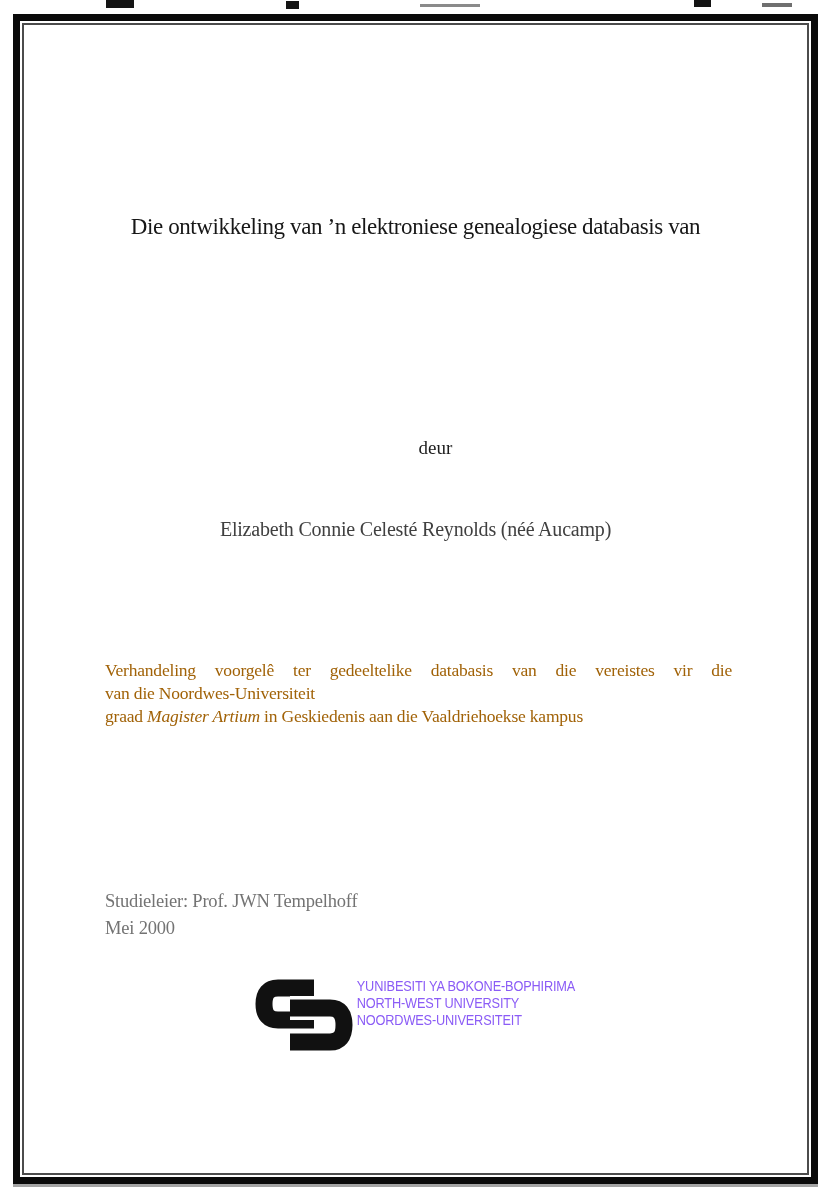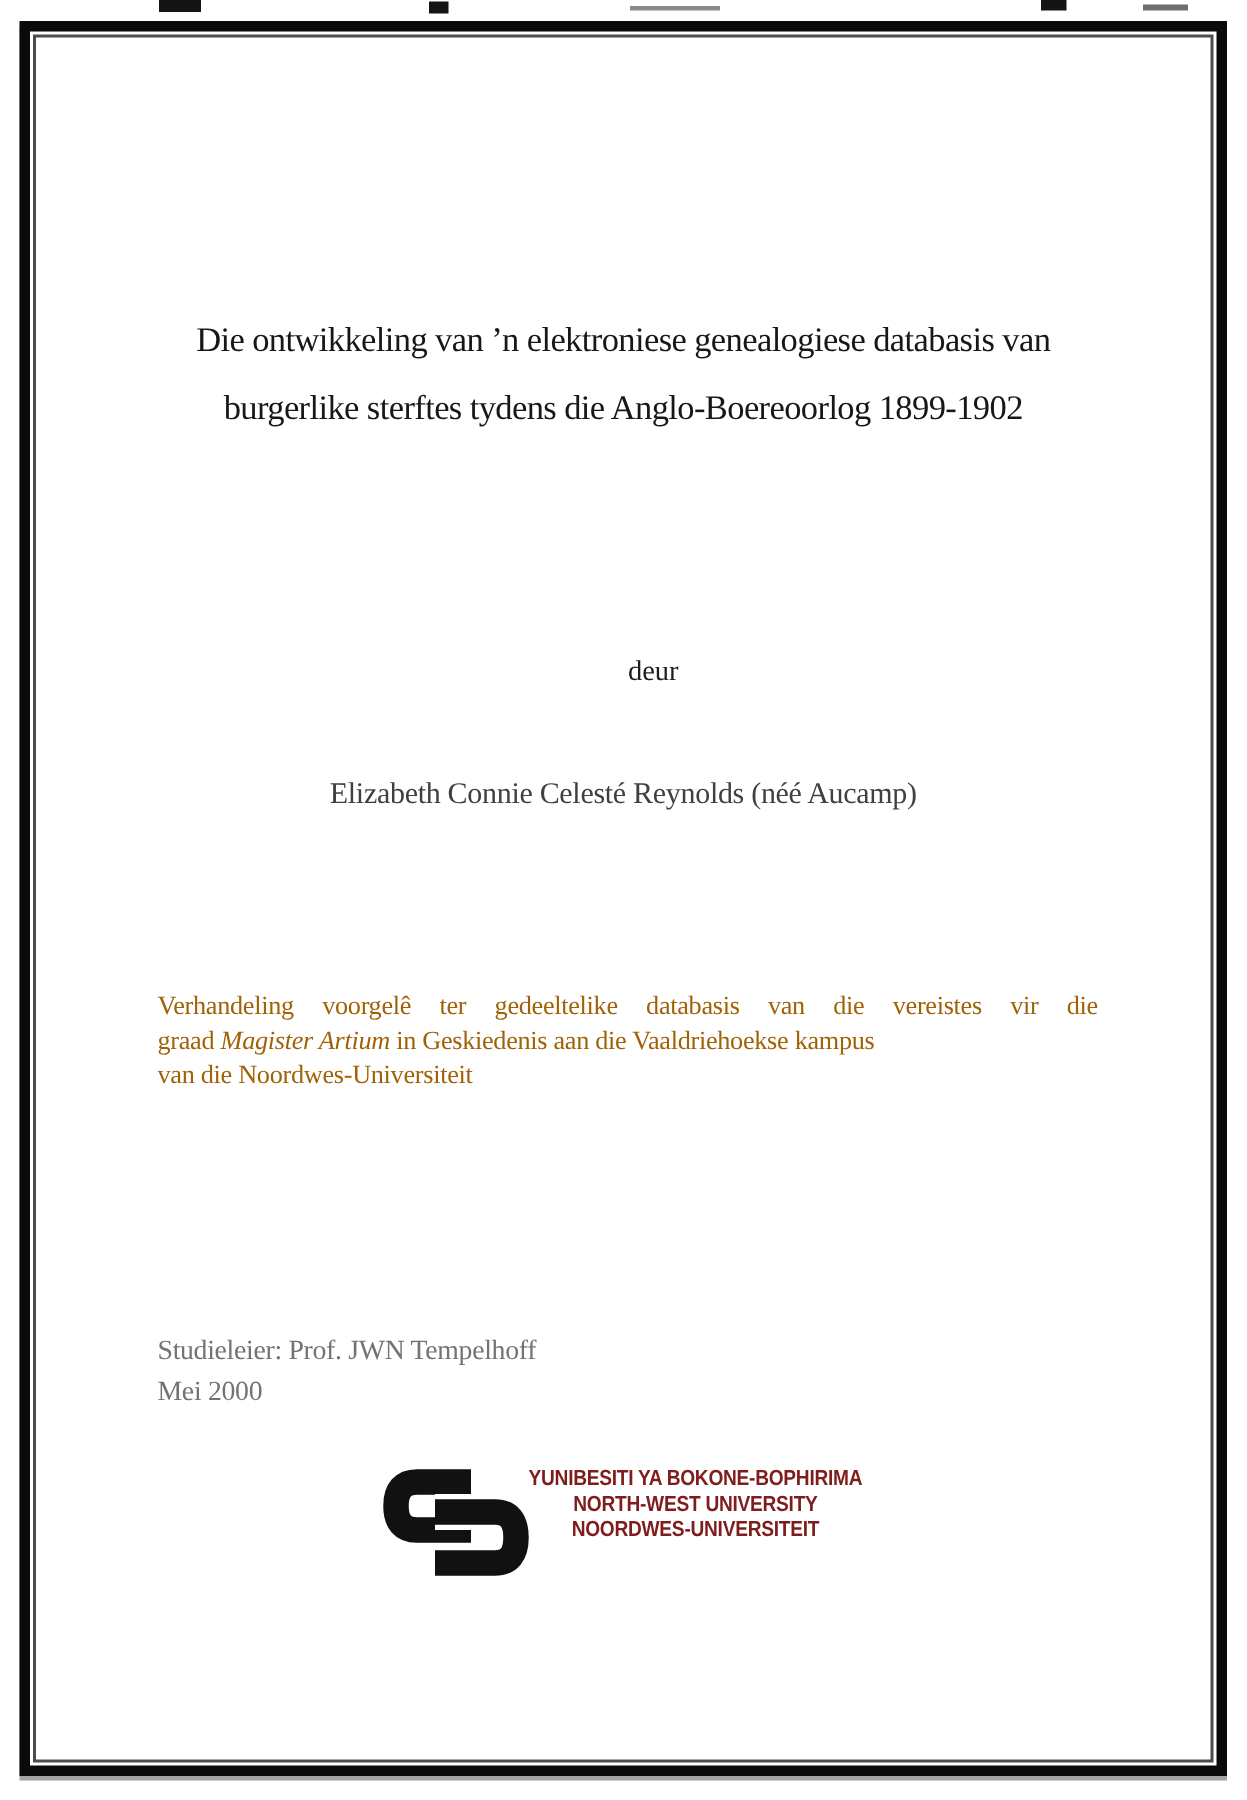--- a/index.html
+++ b/index.html
@@ -92,27 +92,27 @@
 
   .logo-group { position: absolute; left: 0; top: 0; width: 831px; height: 1200px; pointer-events: none; }
   .logo-mark {
     position: absolute;
     left: 254px; top: 975px;
     width: 100px; height: 78px;
   }
   .logo-text {
     position: absolute;
     top: 978px; right: 256px;
-    text-align: center;
+    text-align: left;
     font-family: "Liberation Sans", "DejaVu Sans", sans-serif;
     font-size: 14.5px;
     line-height: 17px;
     letter-spacing: -0.2px;
-    font-weight: 700;
-    color: #7f1d1d;
+    font-weight: 400;
+    color: #8b5cf6;
     white-space: nowrap;
   }
   .logo-text div { transform: scaleX(0.88); transform-origin: 100% 50%; }
 </style>
 </head>
 <body>
 
 <div class="scan-page">
 
   <div class="artifact a1"></div>
@@ -120,42 +120,41 @@
   <div class="artifact a3"></div>
   <div class="artifact a4"></div>
   <div class="artifact a5"></div>
 
   <div class="frame-outer">
     <div class="frame-inner"></div>
   </div>
 
   <div class="title-block">
     <div>Die ontwikkeling van ’n elektroniese genealogiese databasis van</div>
-    <div>burgerlike sterftes tydens die Anglo-Boereoorlog 1899-1902</div>
   </div>
 
   <div class="byline">deur</div>
 
   <div class="author">Elizabeth Connie Celesté Reynolds (néé Aucamp)</div>
 
   <div class="submission">
     <div class="justified-line" id="just-line">
         <span>Verhandeling</span>
         <span>voorgelê</span>
         <span>ter</span>
         <span>gedeeltelike</span>
         <span>databasis</span>
         <span>van</span>
         <span>die</span>
         <span>vereistes</span>
         <span>vir</span>
         <span>die</span>
       </div>
+    <div class="plain-line">van die Noordwes-Universiteit</div>
     <div class="plain-line"><span>graad </span><span class="it">Magister Artium</span><span> in Geskiedenis aan die Vaaldriehoekse kampus</span></div>
-    <div class="plain-line">van die Noordwes-Universiteit</div>
   </div>
 
   <div class="supervisor-block">
     <div>Studieleier: Prof. JWN Tempelhoff</div>
     <div class="date-line">Mei 2000</div>
   </div>
 
   <div class="logo-group">
     <svg class="logo-mark" viewBox="0 0 100 78" xmlns="http://www.w3.org/2000/svg">
 

